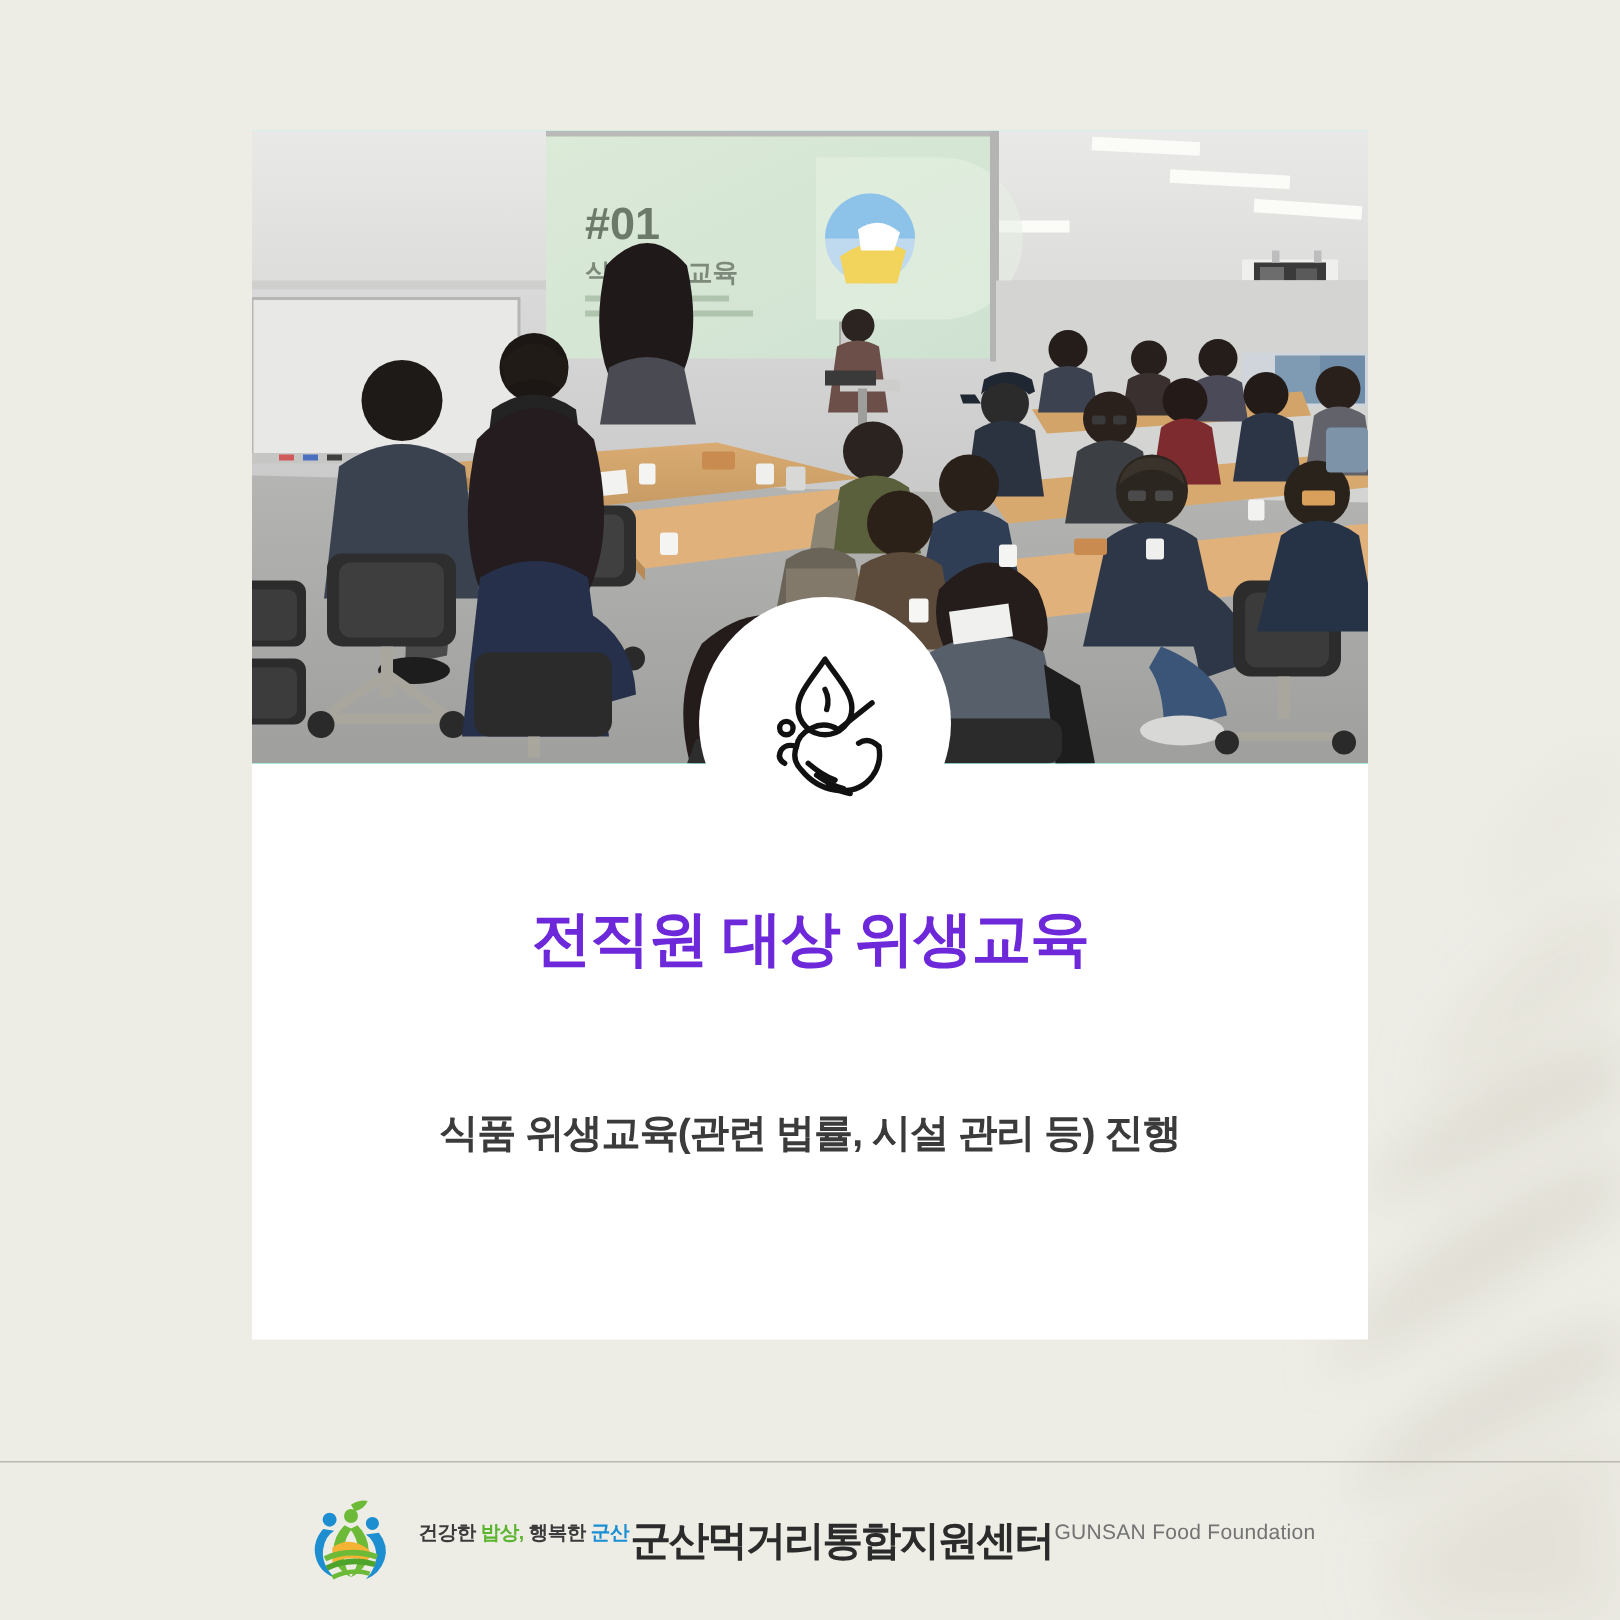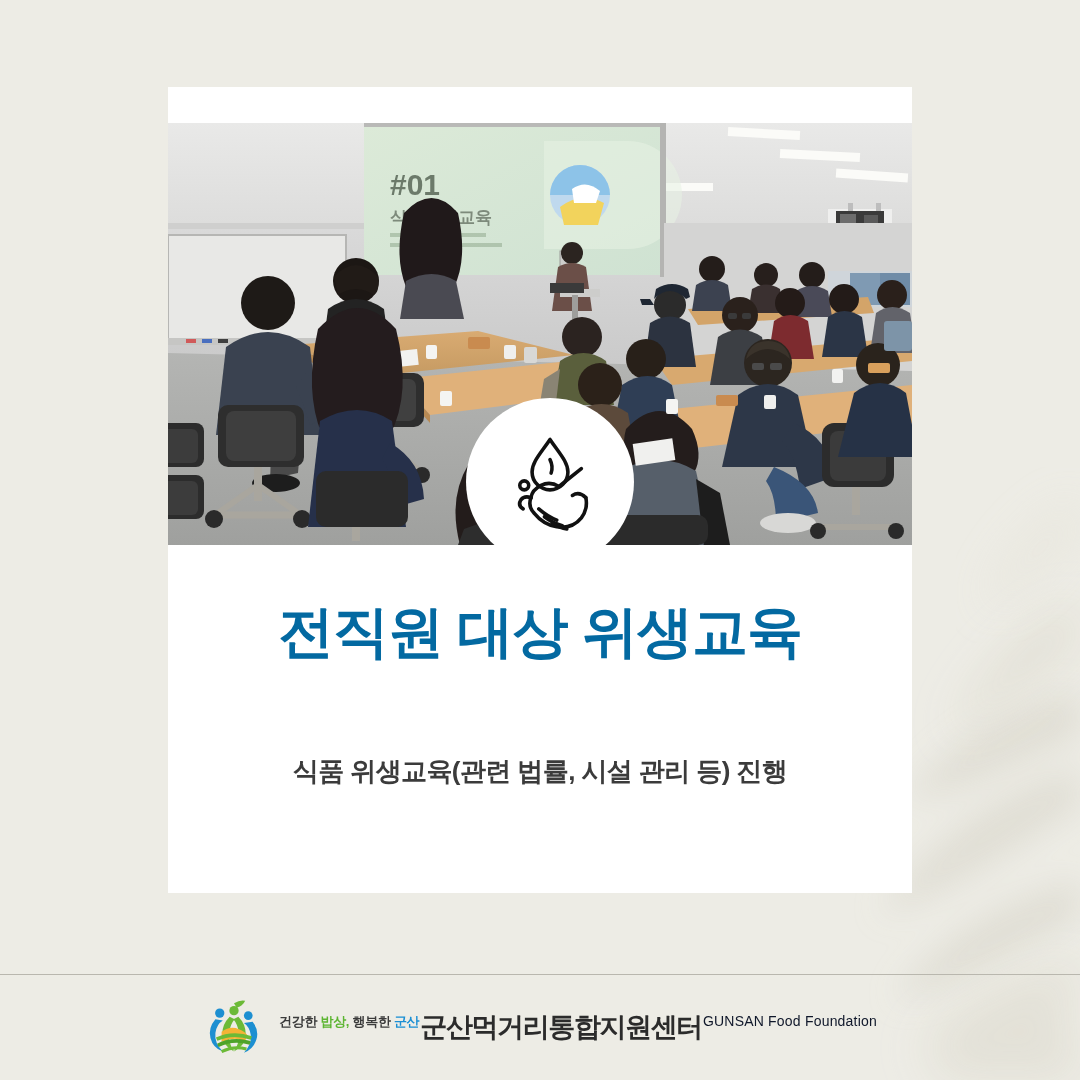--- a/index.html
+++ b/index.html
@@ -18,42 +18,42 @@
   #poster-card {
     position:absolute;
     left:168px; top:87px;
     width:744px; height:806px;
     background:#ffffff;
     z-index:2;
     overflow:hidden;
   }
 
   
-  #photo { position:relative; width:844px; height:422px; overflow:hidden; background:#5eead4;margin-top:36px; }
+  #photo { position:relative; width:844px; height:422px; overflow:hidden; background:#5eead4; }
   #photo svg { display:block; width:744px; height:422px; }
 
   
   #icon-badge {
     position:absolute;
     left:466px; top:398px;
     width:168px; height:168px;
     border-radius:50%;
     background:#ffffff;
     z-index:4;
     display:flex; align-items:center; justify-content:center;
   }
   #icon-badge svg { width:112px; height:112px; display:block; }
 
   
   #text-block { padding:0 40px; text-align:center; }
   #poster-title {
-    margin-top:52px;
-    font-size:56px;
+    margin-top:92px;
+    font-size:40px;
     font-weight:bold;
-    color:#0369a1;
+    color:#6d28d9;
     letter-spacing:-1px;
     line-height:1.25;
     white-space:nowrap;
   }
   #poster-subtitle {
     margin-top:87px;
     font-size:26px;
     font-weight:bold;
     color:#3b3b3b;
     letter-spacing:-0.6px;
@@ -76,21 +76,21 @@
   #footer-logo-text { display:flex; flex-direction:row; align-items:flex-start; gap:1px; }
   #footer-tagline { font-size:13px; font-weight:bold; letter-spacing:-0.3px; white-space:nowrap; }
   #footer-tagline .g { color:#3b3b3b; }
   #footer-tagline .green { color:#5cb531; }
   #footer-tagline .blue { color:#1b8fd4; }
   #footer-org {
     font-size:27px; font-weight:bold; color:#2b2b2b;
     letter-spacing:-1.4px; line-height:1.1; white-space:nowrap;
   }
   #footer-org-en {
-    font-size:14px; color:#0f172a; letter-spacing:0.2px; white-space:nowrap;
+    font-size:14px; color:#737373; letter-spacing:0.2px; white-space:nowrap;
   }
 </style>
 </head>
 <body>
 
 <svg id="bg-shadows" viewBox="0 0 1080 1080" preserveAspectRatio="none">
   <defs>
     <filter id="blurA" x="-30%" y="-30%" width="160%" height="160%">
       <feGaussianBlur stdDeviation="16"></feGaussianBlur>
     </filter>

